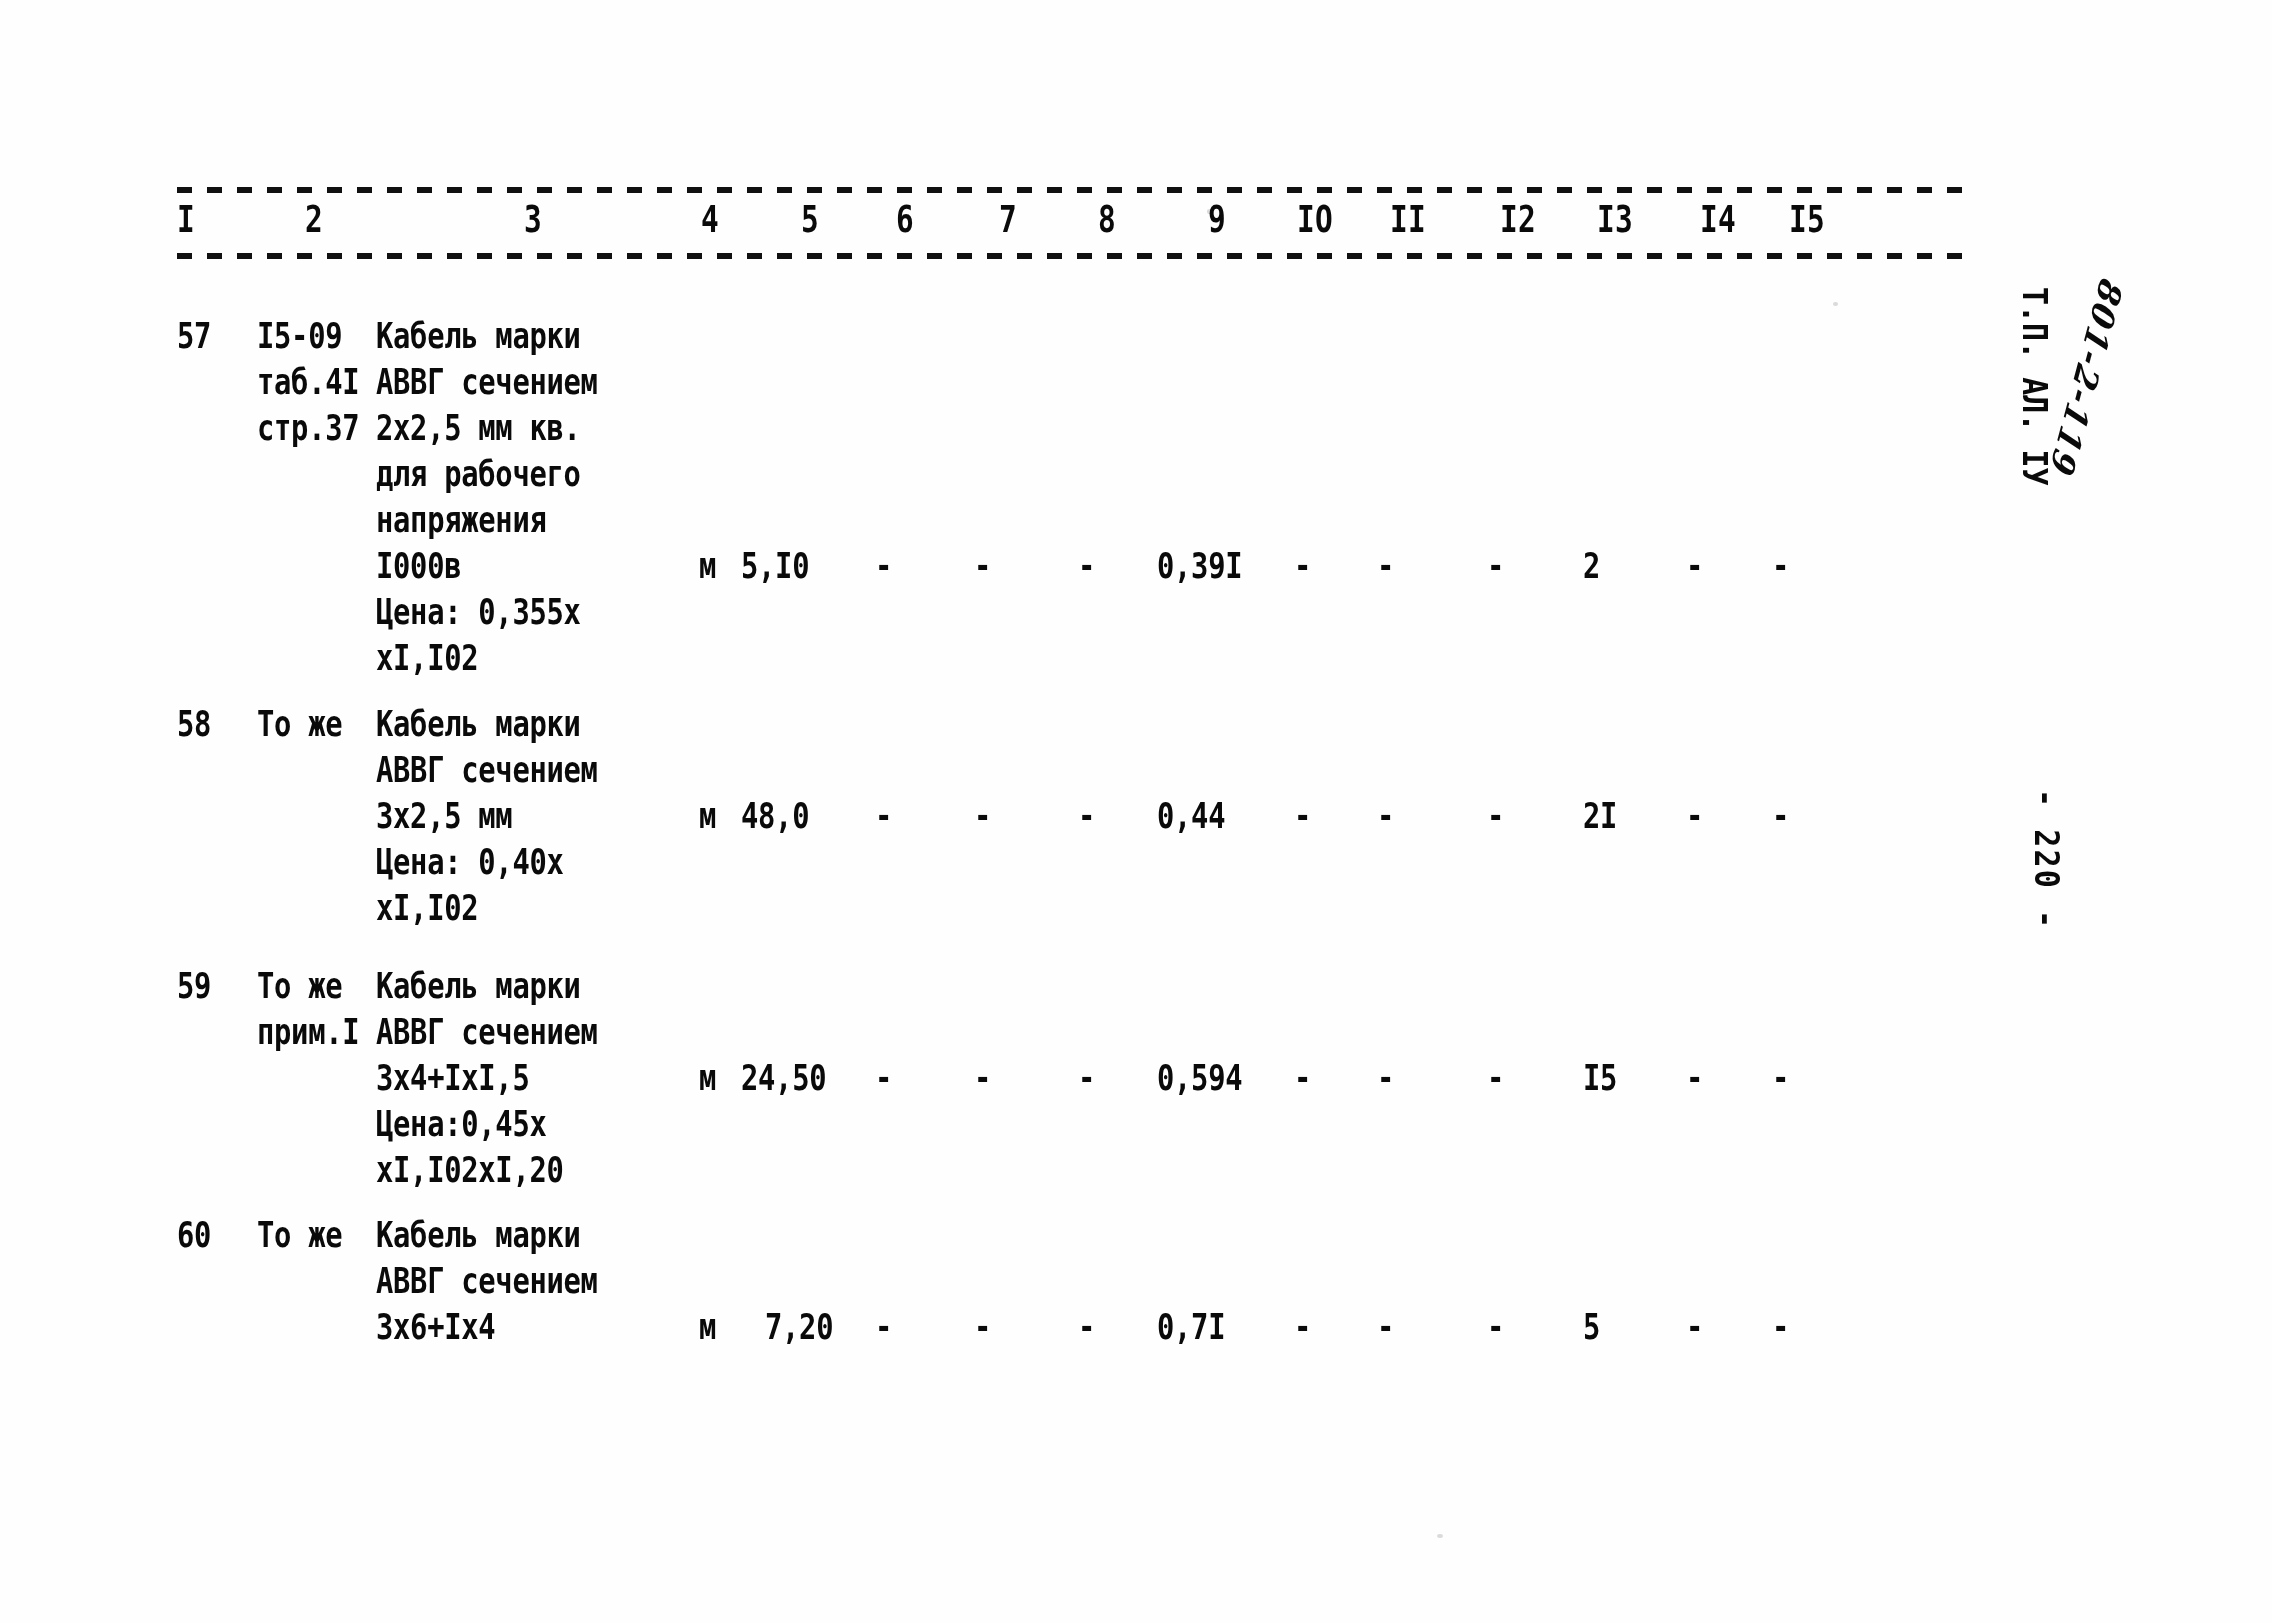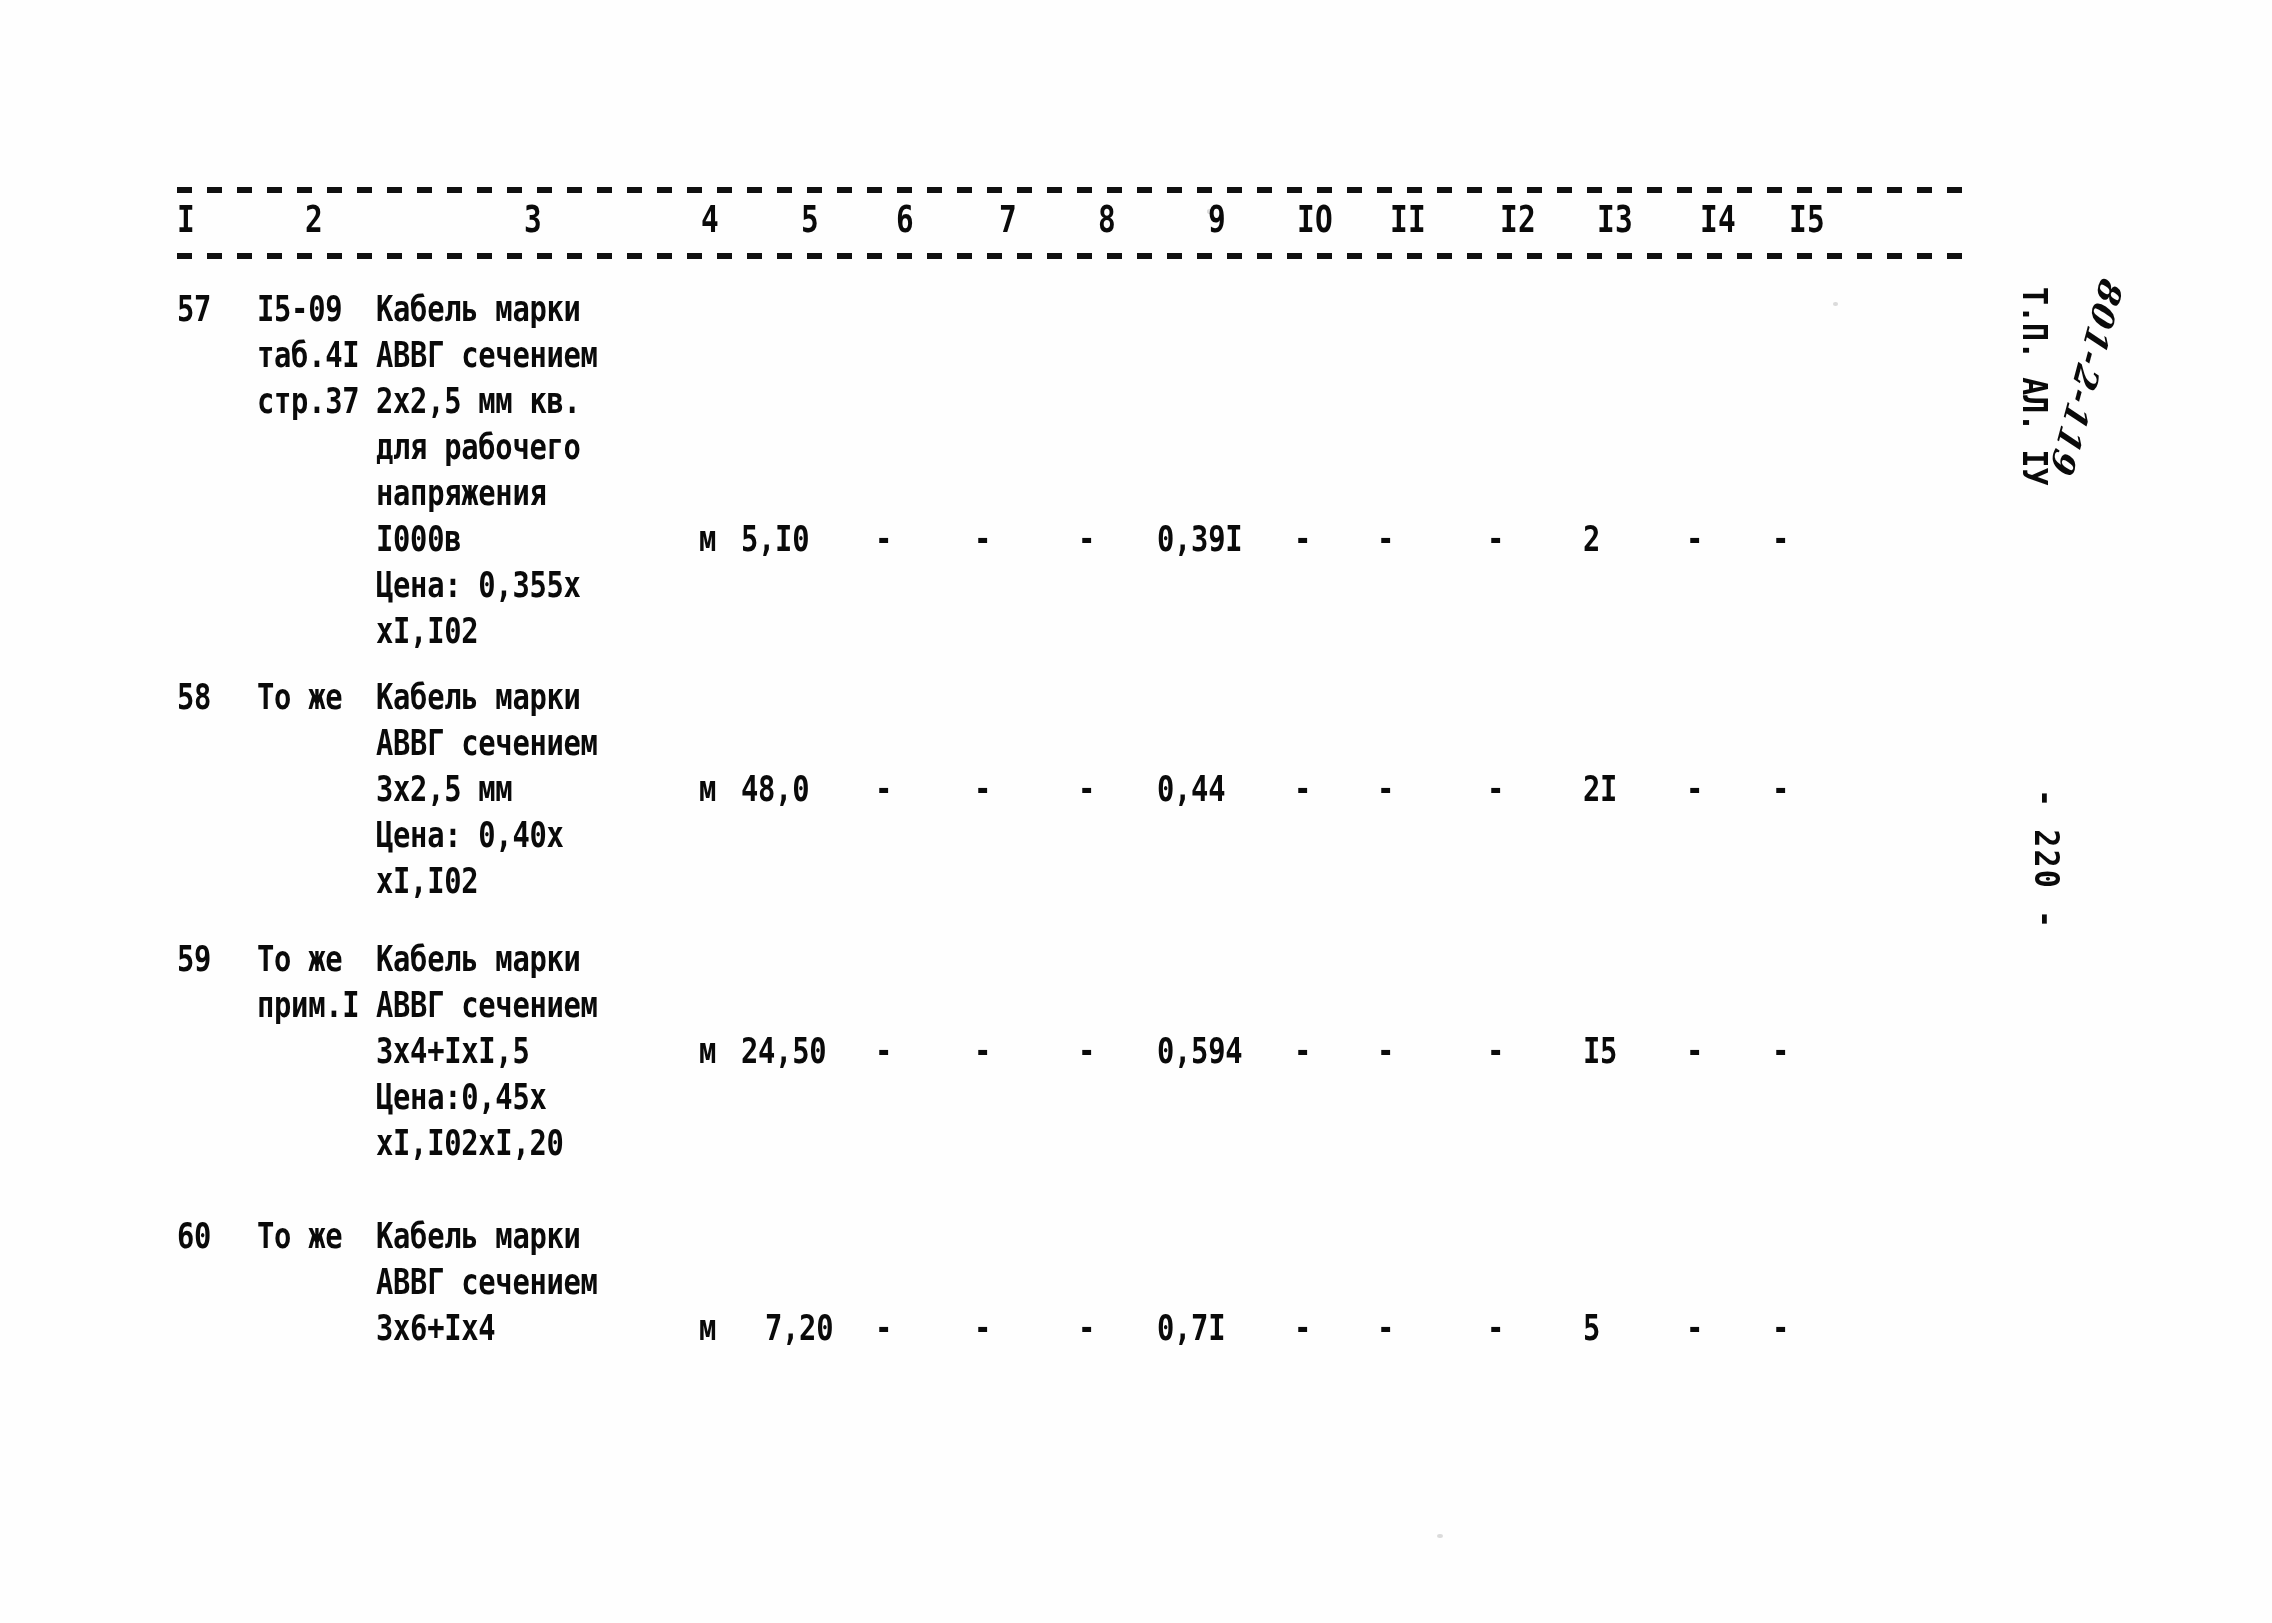--- a/index.html
+++ b/index.html
@@ -156,21 +156,21 @@
       <span class="colnum" style="left:1323px;">I2</span>
       <span class="colnum" style="left:1420px;">I3</span>
       <span class="colnum" style="left:1523px;">I4</span>
       <span class="colnum" style="left:1612px;">I5</span>
     </div>
 
     <div class="rule" id="rule-bottom"></div>
 
     <div id="rows">
 
-      <div class="row" style="height:364px; margin-top:23px;">
+      <div class="row" style="height:364px; margin-top:50px;">
         <div class="cellblock c-num" style="top:0px;">57</div>
         <div class="cellblock c-ref" style="top:0px;"><span>I5-09</span></div>
         <div class="cellblock c-ref" style="top:46px;"><span>таб.4I</span></div>
         <div class="cellblock c-ref" style="top:92px;"><span>стр.37</span></div>
 
         <div class="cellblock c-desc" style="top:0px;">Кабель марки</div>
         <div class="cellblock c-desc" style="top:46px;">АВВГ сечением</div>
         <div class="cellblock c-desc" style="top:92px;">2х2,5 мм кв.</div>
         <div class="cellblock c-desc" style="top:138px;">для рабочего</div>
         <div class="cellblock c-desc" style="top:184px;">напряжения</div>
@@ -234,21 +234,21 @@
         <div class="cellblock c-v8" style="top:92px;">-</div>
         <div class="cellblock c-v9" style="top:92px;">0,594</div>
         <div class="cellblock c-v10" style="top:92px;">-</div>
         <div class="cellblock c-v11" style="top:92px;">-</div>
         <div class="cellblock c-v12" style="top:92px;">-</div>
         <div class="cellblock c-v13" style="top:92px;">I5</div>
         <div class="cellblock c-v14" style="top:92px;">-</div>
         <div class="cellblock c-v15" style="top:92px;">-</div>
       </div>
 
-      <div class="row" style="height:151px; margin-top:40px;">
+      <div class="row" style="height:151px; margin-top:12px;">
         <div class="cellblock c-num" style="top:0px;">60</div>
         <div class="cellblock c-ref" style="top:0px;"><span>То же</span></div>
 
         <div class="cellblock c-desc" style="top:0px;">Кабель марки</div>
         <div class="cellblock c-desc" style="top:46px;">АВВГ сечением</div>
         <div class="cellblock c-desc" style="top:92px;">3х6+Iх4</div>
 
         <div class="cellblock c-unit" style="top:92px;">м</div>
         <div class="cellblock c-v5" style="top:92px; left:588px;">7,20</div>
         <div class="cellblock c-v6" style="top:92px;">-</div>

